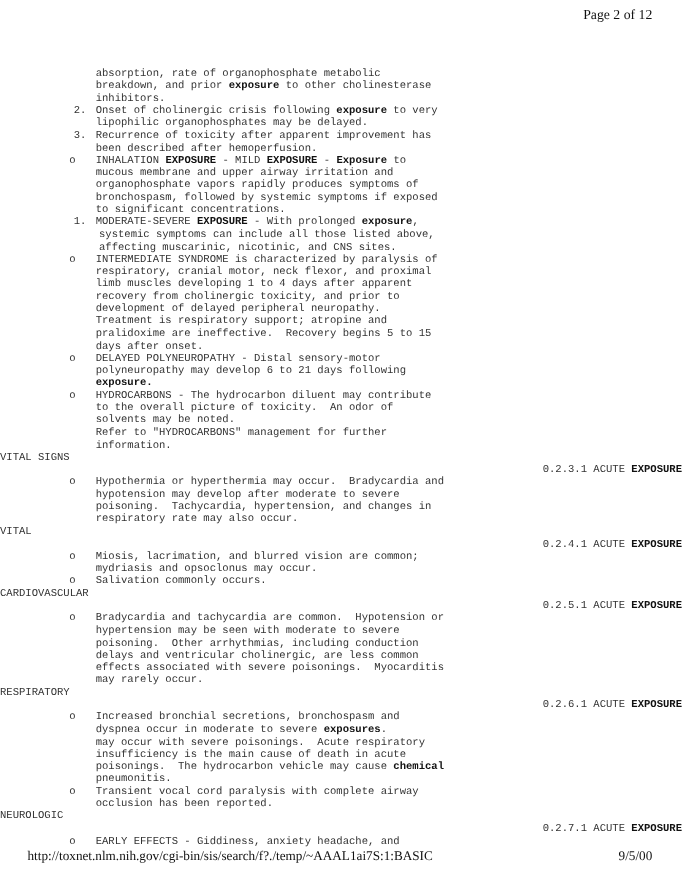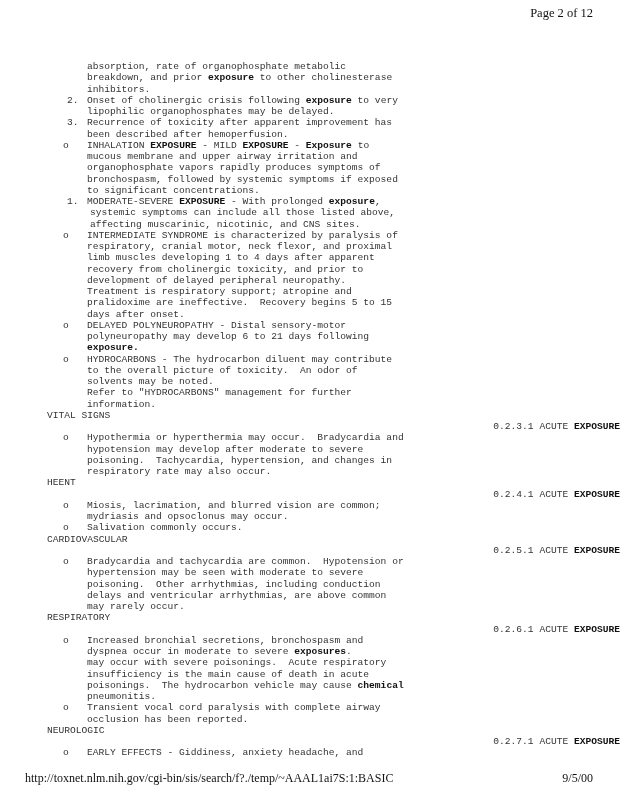--- a/index.html
+++ b/index.html
@@ -4,21 +4,21 @@
 <style>
   html, body { margin:0; padding:0; background:#fff; }
   body { width:620px; height:798px; position:relative; overflow:hidden; color:#222; }
   .hdr { position:absolute; right:27px; top:6px; font-family:"Liberation Serif", serif; font-size:12.5px; color:#111; }
   .ftr-url { position:absolute; left:25px; top:771px; font-family:"Liberation Serif", serif; font-size:12px; color:#111; }
   .ftr-date { position:absolute; right:27px; top:771px; font-family:"Liberation Serif", serif; font-size:12px; color:#111; }
   .body { position:absolute; left:0; top:41px; width:620px; font-family:"Liberation Mono", monospace; font-size:9.6px; line-height:11.25px; color:#333;margin-top:20px; }
   .ln { position:relative; height:11.25px; white-space:pre; }
   .ln span { white-space:pre; }
   b { font-weight:bold; color:#111; }
-  .sec { padding-left:47px; }
+  .sec { }
   .sub { padding-left:51px;text-align:right; }
   .bul { position:absolute; left:63px; }
   .num { position:absolute; left:67px; }
   .txt { position:absolute; left:87px; }
   .txt2 { position:absolute; left:90px; }
 </style>
 </head>
 <body>
 
 <div class="hdr">Page 2 of 12</div>
@@ -64,32 +64,33 @@
   <div class="ln"><span class="txt">Refer to "HYDROCARBONS" management for further</span></div>
   <div class="ln"><span class="txt">information.</span></div>
 
   <div class="ln sec">VITAL SIGNS</div>
   <div class="ln sub"><span>0.2.3.1 ACUTE </span><b>EXPOSURE</b></div>
   <div class="ln"><span class="bul">o</span><span class="txt">Hypothermia or hyperthermia may occur.  Bradycardia and</span></div>
   <div class="ln"><span class="txt">hypotension may develop after moderate to severe</span></div>
   <div class="ln"><span class="txt">poisoning.  Tachycardia, hypertension, and changes in</span></div>
   <div class="ln"><span class="txt">respiratory rate may also occur.</span></div>
 
-  <div class="ln sec">HEENT</div>
+  <div class="ln sec">VITAL</div>
   <div class="ln sub"><span>0.2.4.1 ACUTE </span><b>EXPOSURE</b></div>
   <div class="ln"><span class="bul">o</span><span class="txt">Miosis, lacrimation, and blurred vision are common;</span></div>
   <div class="ln"><span class="txt">mydriasis and opsoclonus may occur.</span></div>
   <div class="ln"><span class="bul">o</span><span class="txt">Salivation commonly occurs.</span></div>
 
   <div class="ln sec">CARDIOVASCULAR</div>
   <div class="ln sub"><span>0.2.5.1 ACUTE </span><b>EXPOSURE</b></div>
   <div class="ln"><span class="bul">o</span><span class="txt">Bradycardia and tachycardia are common.  Hypotension or</span></div>
   <div class="ln"><span class="txt">hypertension may be seen with moderate to severe</span></div>
   <div class="ln"><span class="txt">poisoning.  Other arrhythmias, including conduction</span></div>
-  <div class="ln"><span class="txt">delays and ventricular arrhythmias, are above common</span></div>
+  <div class="ln"><span class="txt">delays and ventricular cholinergic, are less common</span></div>
+  <div class="ln"><span class="txt">effects associated with severe poisonings.  Myocarditis</span></div>
   <div class="ln"><span class="txt">may rarely occur.</span></div>
 
   <div class="ln sec">RESPIRATORY</div>
   <div class="ln sub"><span>0.2.6.1 ACUTE </span><b>EXPOSURE</b></div>
   <div class="ln"><span class="bul">o</span><span class="txt">Increased bronchial secretions, bronchospasm and</span></div>
   <div class="ln"><span class="txt"><span>dyspnea occur in moderate to severe </span><b>exposures</b><span>.</span></span></div>
   <div class="ln"><span class="txt">may occur with severe poisonings.  Acute respiratory</span></div>
   <div class="ln"><span class="txt">insufficiency is the main cause of death in acute</span></div>
   <div class="ln"><span class="txt"><span>poisonings.  The hydrocarbon vehicle may cause </span><b>chemical</b></span></div>
   <div class="ln"><span class="txt">pneumonitis.</span></div>

